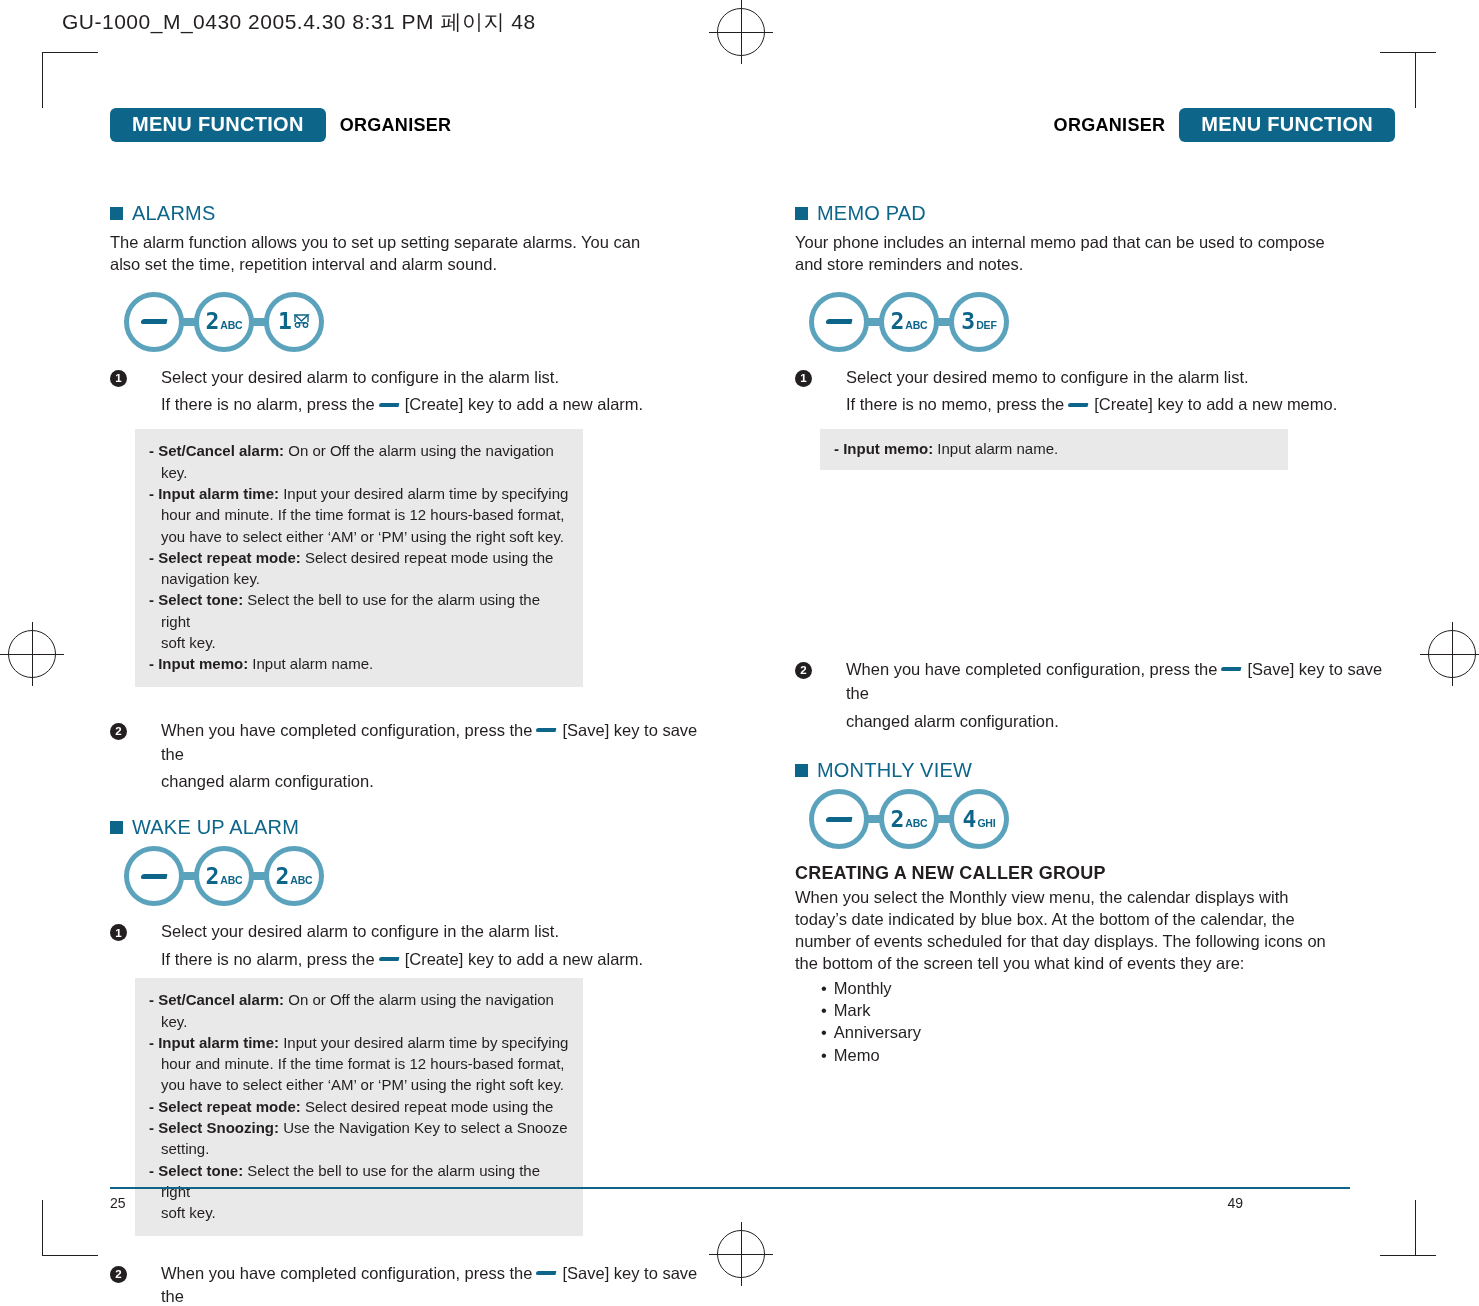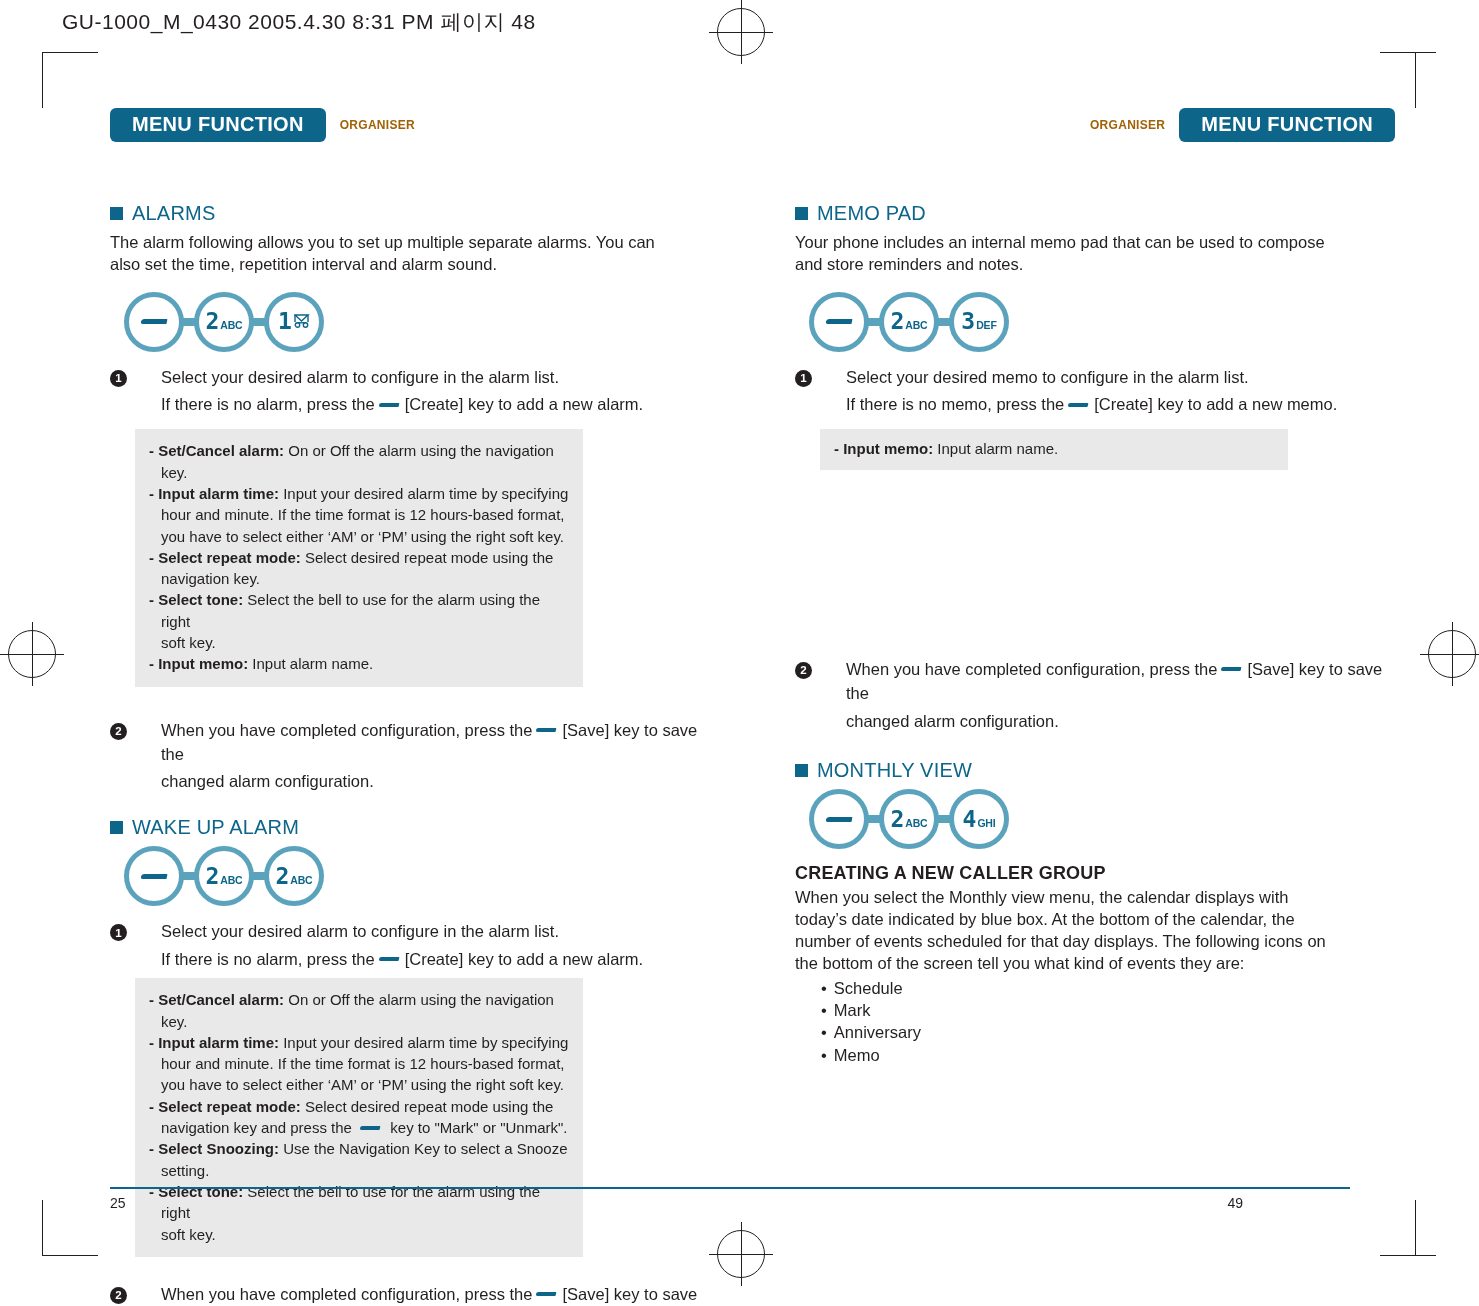--- a/index.html
+++ b/index.html
@@ -33,21 +33,21 @@
 
   
   .runhead{height:30px;display:flex;align-items:center;}
   .runhead.right{justify-content:flex-end;}
   .pill{
     background:#0d658a;color:#ffffff;border-radius:6px;
     padding:6px 22px 8px 22px;
     font-size:20px;font-weight:bold;letter-spacing:.3px;line-height:1;
   }
   .runsec{
-    color:#a16207;font-size:12px;font-weight:bold;letter-spacing:.3px;
+    color:#000000;font-size:18px;font-weight:bold;letter-spacing:.3px;
     padding:0 14px;
   }
 
   
   .sec-h{display:flex;align-items:center;gap:9px;margin:0 0 7px 0;}
   .sec-h .sq{width:13px;height:13px;background:#0d658a;display:inline-block;}
   .sec-h .tx{color:#0d658a;font-size:20px;font-weight:normal;letter-spacing:.2px;}
 
   .intro{
     font-size:16.5px;line-height:1.32;color:#231f20;margin:0 0 16px 0;max-width:545px;
@@ -134,21 +134,21 @@
     <div class="runhead">
       <span class="pill">MENU FUNCTION</span>
       <span class="runsec">ORGANISER</span>
     </div>
 
     <div style="margin-top:62px;">
       <div class="sec-h">
         <span class="sq"></span>
         <span class="tx">ALARMS</span>
       </div>
-      <p class="intro">The alarm following allows you to set up multiple separate alarms. You can also set the time, repetition interval and alarm sound.</p>
+      <p class="intro">The alarm function allows you to set up setting separate alarms. You can also set the time, repetition interval and alarm sound.</p>
 
       <div class="keyseq">
         <div class="key">
             <span class="softdash"></span>
           </div>
         <div class="connector"></div>
         <div class="key">
             <span class="kglyph">
               <span class="knum">2</span>
               <span class="klet">ABC</span>
@@ -231,21 +231,20 @@
           <span class="l2"><span>If there is no alarm, press the</span><i class="inlinekey"></i><span>[Create] key to add a new alarm.</span></span>
         </span>
       </div>
 
       <div class="gbox" style="margin-top:6px;">
         <div class="gline"><b>- Set/Cancel alarm:</b><span> On or Off the alarm using the navigation key.</span></div>
         <div class="gline"><b>- Input alarm time:</b><span> Input your desired alarm time by specifying</span></div>
         <div class="gline cont"><span>hour and minute. If the time format is 12 hours-based format,</span></div>
         <div class="gline cont"><span>you have to select either ‘AM’ or ‘PM’ using the right soft key.</span></div>
         <div class="gline"><b>- Select repeat mode:</b><span> Select desired repeat mode using the</span></div>
-        <div class="gline cont">navigation key and press the <i class="inlinekey"></i> key to "Mark" or "Unmark".</div>
         <div class="gline"><b>- Select Snoozing:</b><span> Use the Navigation Key to select a Snooze</span></div>
         <div class="gline cont"><span>setting.</span></div>
         <div class="gline"><b>- Select tone:</b><span> Select the bell to use for the alarm using the right</span></div>
         <div class="gline cont"><span>soft key.</span></div>
       </div>
 
       <div class="step" style="margin-top:26px;">
         <span class="bullet">2</span>
         <span class="body">
           <span>When you have completed configuration, press the</span><i class="inlinekey"></i><span>[Save] key to save the</span>
@@ -332,21 +331,21 @@
             <span class="kglyph">
               <span class="knum">4</span>
               <span class="klet">GHI</span>
             </span>
           </div>
       </div>
 
       <div class="subh">CREATING A NEW CALLER GROUP</div>
       <p class="para">When you select the Monthly view menu, the calendar displays with today’s date indicated by blue box. At the bottom of the calendar, the number of events scheduled for that day displays. The following icons on the bottom of the screen tell you what kind of events they are:</p>
       <div class="blist">
-        <div>Schedule</div>
+        <div>Monthly</div>
         <div>Mark</div>
         <div>Anniversary</div>
         <div>Memo</div>
       </div>
     </div>
   </div>
 
   <div class="foot foot-l">
     <div class="rule"></div>
     <span>25</span>

